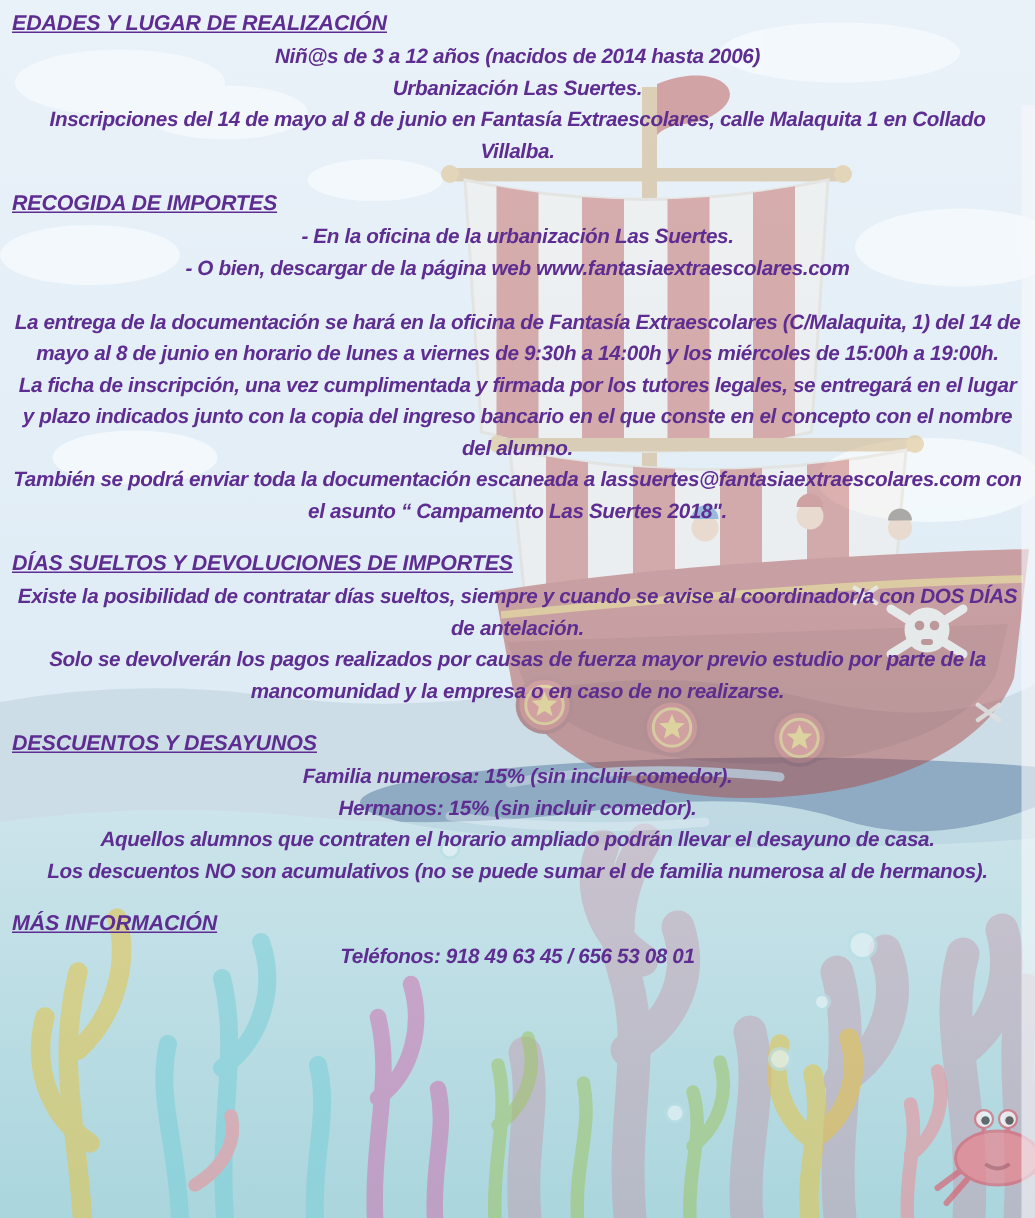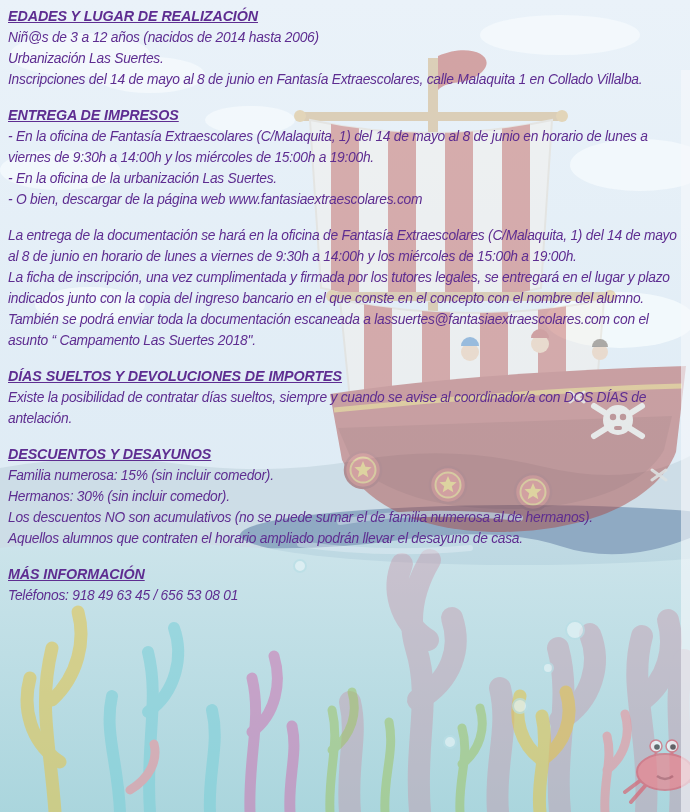--- a/index.html
+++ b/index.html
@@ -23,24 +23,25 @@
     color: var(--ink);
     font-weight: bold; font-style: italic;
     text-decoration: underline;
     font-size: 14.3px; line-height: 21px;
     letter-spacing: -0.1px;
     white-space: pre-wrap;
   }
   .para {
     margin: 0;
     color: var(--ink);
-    font-weight: normal; font-style: italic;
+    font-weight: bold; font-style: italic;
     font-size: 13.8px; line-height: 21px;
     letter-spacing: -0.25px;
     white-space: pre-wrap;
+    text-align: center;
   }
 </style>
 </head>
 <body style="--ink: #5e2d91;">
 
 <svg class="bg" viewBox="0 0 690 812" xmlns="http://www.w3.org/2000/svg" aria-hidden="true">
   <defs>
     <linearGradient id="skyGrad" x1="0" y1="0" x2="0" y2="1">
       <stop offset="0" stop-color="#eaf2f9"></stop>
       <stop offset="1" stop-color="#d7e7f2"></stop>
@@ -228,50 +229,50 @@
   <div class="section">
     <div class="section-heading">EDADES Y LUGAR DE REALIZACIÓN</div>
     <div class="section-body">
         <p class="para">Niñ@s de 3 a 12 años (nacidos de 2014 hasta 2006)</p>
         <p class="para">Urbanización Las Suertes.</p>
         <p class="para">Inscripciones del 14 de mayo al 8 de junio en Fantasía Extraescolares, calle Malaquita 1 en Collado Villalba.</p>
       </div>
   </div>
 
   <div class="section">
-    <div class="section-heading">ENTREGA DE IMPRESOS</div>
-    <div class="section-body">
-        <p class="para">- En la oficina de Fantasía Extraescolares (C/Malaquita, 1) del 14 de mayo al 8 de junio en horario de lunes a viernes de 9:30h a 14:00h y los miércoles de 15:00h a 19:00h.</p>
+    <div class="section-heading">RECOGIDA DE IMPORTES</div>
+    <div class="section-body">
         <p class="para">- En la oficina de la urbanización Las Suertes.</p>
         <p class="para">- O bien, descargar de la página web www.fantasiaextraescolares.com</p>
       </div>
   </div>
 
   <div class="section">
     <div class="section-body">
         <p class="para">La entrega de la documentación se hará en la oficina de Fantasía Extraescolares (C/Malaquita, 1) del 14 de mayo al 8 de junio en horario de lunes a viernes de 9:30h a 14:00h y los miércoles de 15:00h a 19:00h.</p>
         <p class="para">La ficha de inscripción, una vez cumplimentada y firmada por los tutores legales, se entregará en el lugar y plazo indicados junto con la copia del ingreso bancario en el que conste en el concepto con el nombre del alumno.</p>
         <p class="para">También se podrá enviar toda la documentación escaneada a lassuertes@fantasiaextraescolares.com con el asunto “ Campamento Las Suertes 2018".</p>
       </div>
   </div>
 
   <div class="section">
     <div class="section-heading">DÍAS SUELTOS Y DEVOLUCIONES DE IMPORTES</div>
     <div class="section-body">
         <p class="para">Existe la posibilidad de contratar días sueltos, siempre y cuando se avise al coordinador/a con DOS DÍAS de antelación.</p>
+        <p class="para">Solo se devolverán los pagos realizados por causas de fuerza mayor previo estudio por parte de la mancomunidad y la empresa o en caso de no realizarse.</p>
       </div>
   </div>
 
   <div class="section">
     <div class="section-heading">DESCUENTOS Y DESAYUNOS</div>
     <div class="section-body">
         <p class="para">Familia numerosa: 15% (sin incluir comedor).</p>
-        <p class="para">Hermanos: 30% (sin incluir comedor).</p>
+        <p class="para">Hermanos: 15% (sin incluir comedor).</p>
+        <p class="para">Aquellos alumnos que contraten el horario ampliado podrán llevar el desayuno de casa.</p>
         <p class="para">Los descuentos NO son acumulativos (no se puede sumar el de familia numerosa al de hermanos).</p>
-        <p class="para">Aquellos alumnos que contraten el horario ampliado podrán llevar el desayuno de casa.</p>
       </div>
   </div>
 
   <div class="section">
     <div class="section-heading">MÁS INFORMACIÓN</div>
     <div class="section-body">
         <p class="para">Teléfonos: 918 49 63 45 / 656 53 08 01</p>
       </div>
   </div>
 

